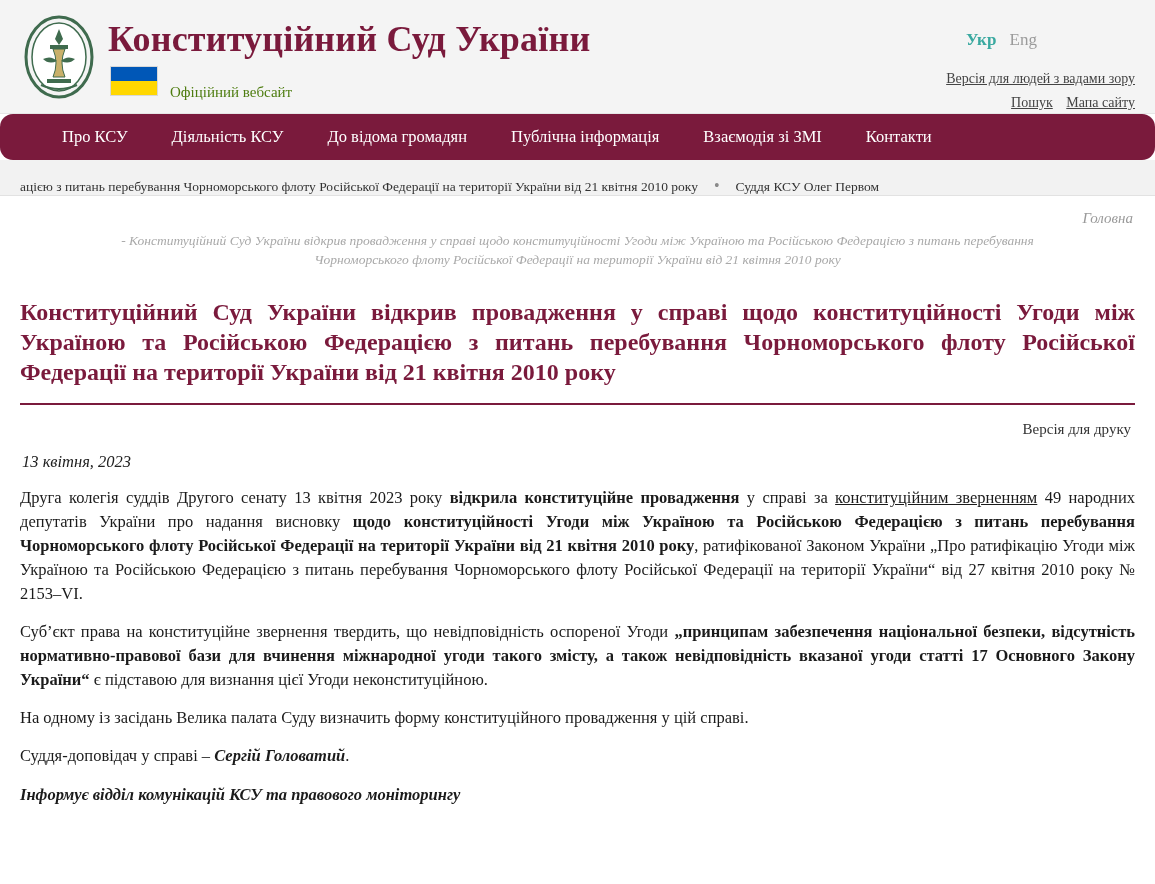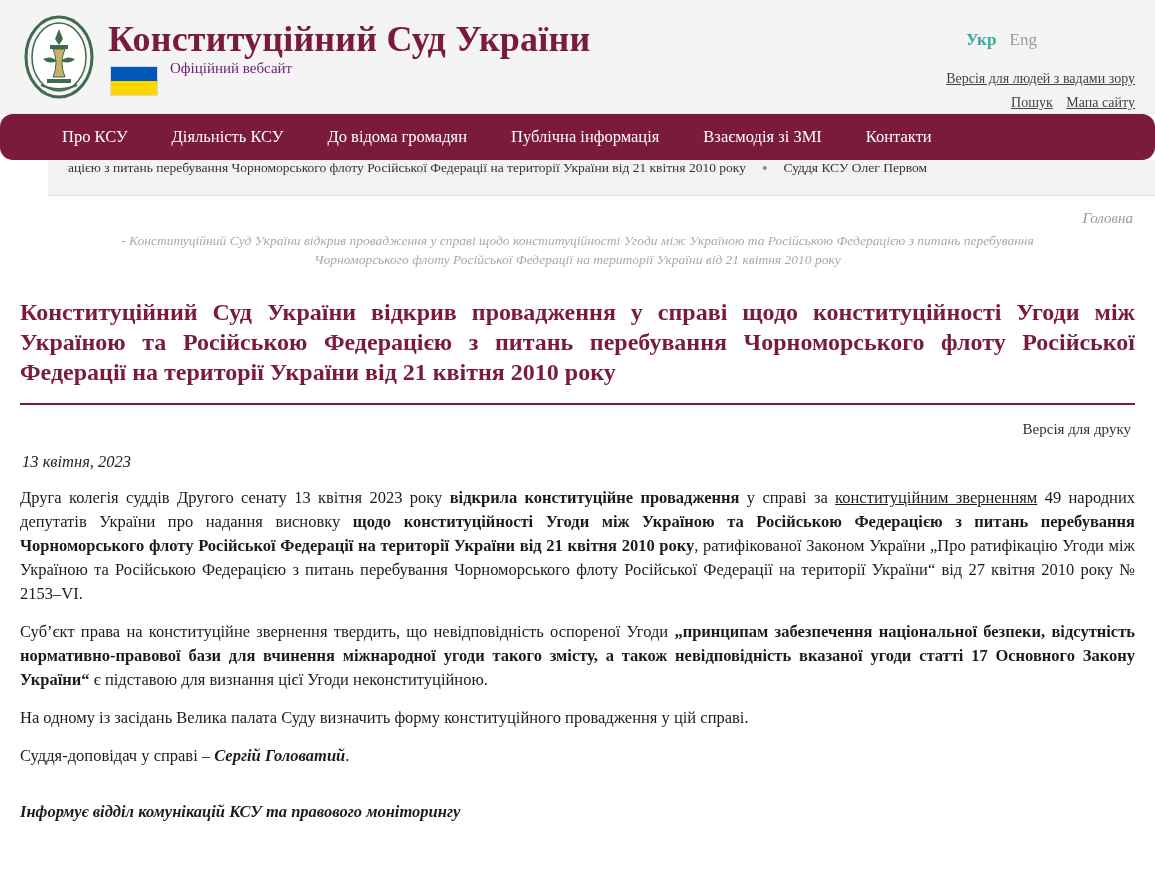--- a/index.html
+++ b/index.html
@@ -43,23 +43,23 @@
     position: absolute;
     left: 110px; top: 66px;
     width: 48px; height: 30px;
     border: 1px solid #d8d8d8;
     overflow: hidden;
   }
   .flag .blue { height: 50%; background: #0057b7; }
   .flag .yellow { height: 50%; background: #ffd700; }
   .official {
     position: absolute;
-    left: 170px; top: 60px;
+    left: 170px; top: 84px;
     font-size: 15px;
-    color: #701a75;
+    color: #4d7c0f;
     font-family: "Liberation Serif", serif;
   }
 
   .lang {
     position: absolute;
     right: 118px; top: 30px;
     font-size: 17px;
   }
   .lang .ukr { color: #3aa9a0; font-weight: bold; }
   .lang .eng { color: #9b9b9b; margin-left: 9px; }
@@ -94,27 +94,26 @@
     white-space: nowrap;
     font-family: "Liberation Serif", serif;
   }
 
   
   .ticker {
     height: 36px;
     background: #f2f2f2;
     border-bottom: 1px solid #e2e2e2;
     display: flex;
-    align-items: flex-start;
+    align-items: flex-end;
     overflow: hidden;
     font-size: 13.5px;
     color: #333;
     padding-left: 20px;
     white-space: nowrap;
-    margin-left: 48px;
   }
   .ticker .sep {
     color: #8a8a8a;
     margin: 0 16px;
     font-size: 16px;
   }
 
   
   .content {
     padding: 0 20px;
@@ -167,21 +166,21 @@
     margin: 14px 0 0 0;
   }
   .body-p b { font-weight: bold; }
   .body-p .lnk { text-decoration: underline; color: #1b1b1b; }
   .body-p i { font-style: italic; }
   .footer-note {
     font-size: 16.5px;
     font-style: italic;
     font-weight: bold;
     color: #1b1b1b;
-    margin-top: 34px;
+    margin-top: 17px;
   }
 </style>
 </head>
 <body>
 
 <div class="header">
   <div class="header-inner">
 
     <div class="emblem">
       <svg width="80" height="84" viewBox="0 0 80 84" xmlns="http://www.w3.org/2000/svg">

